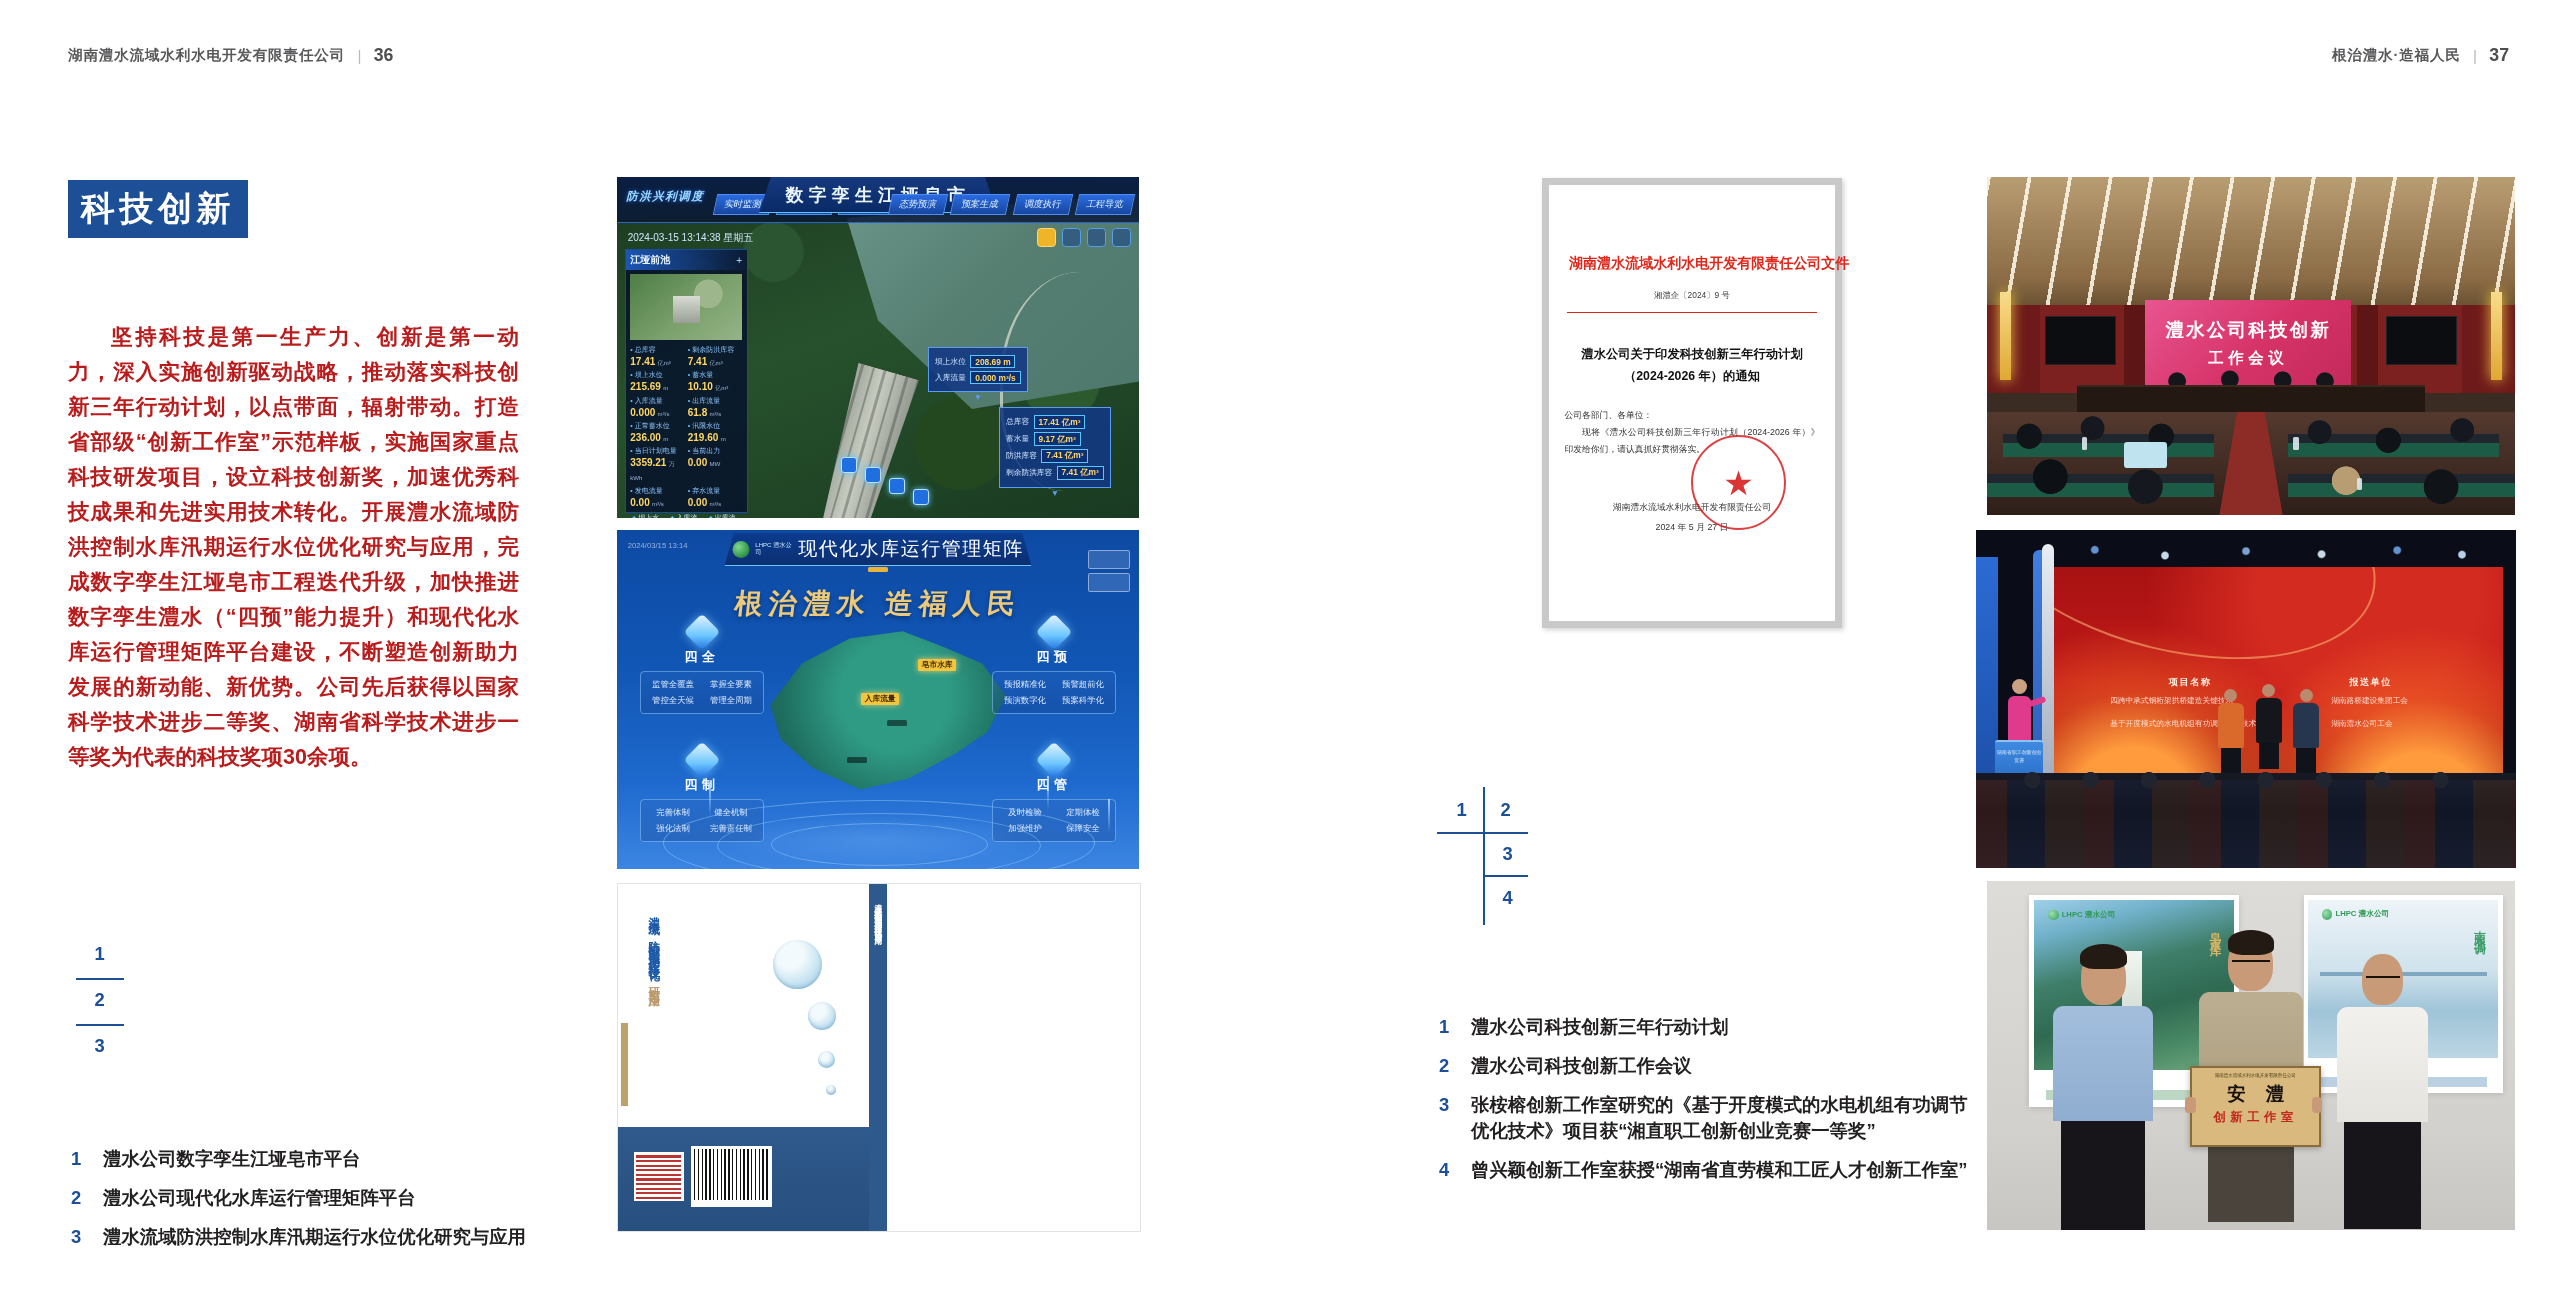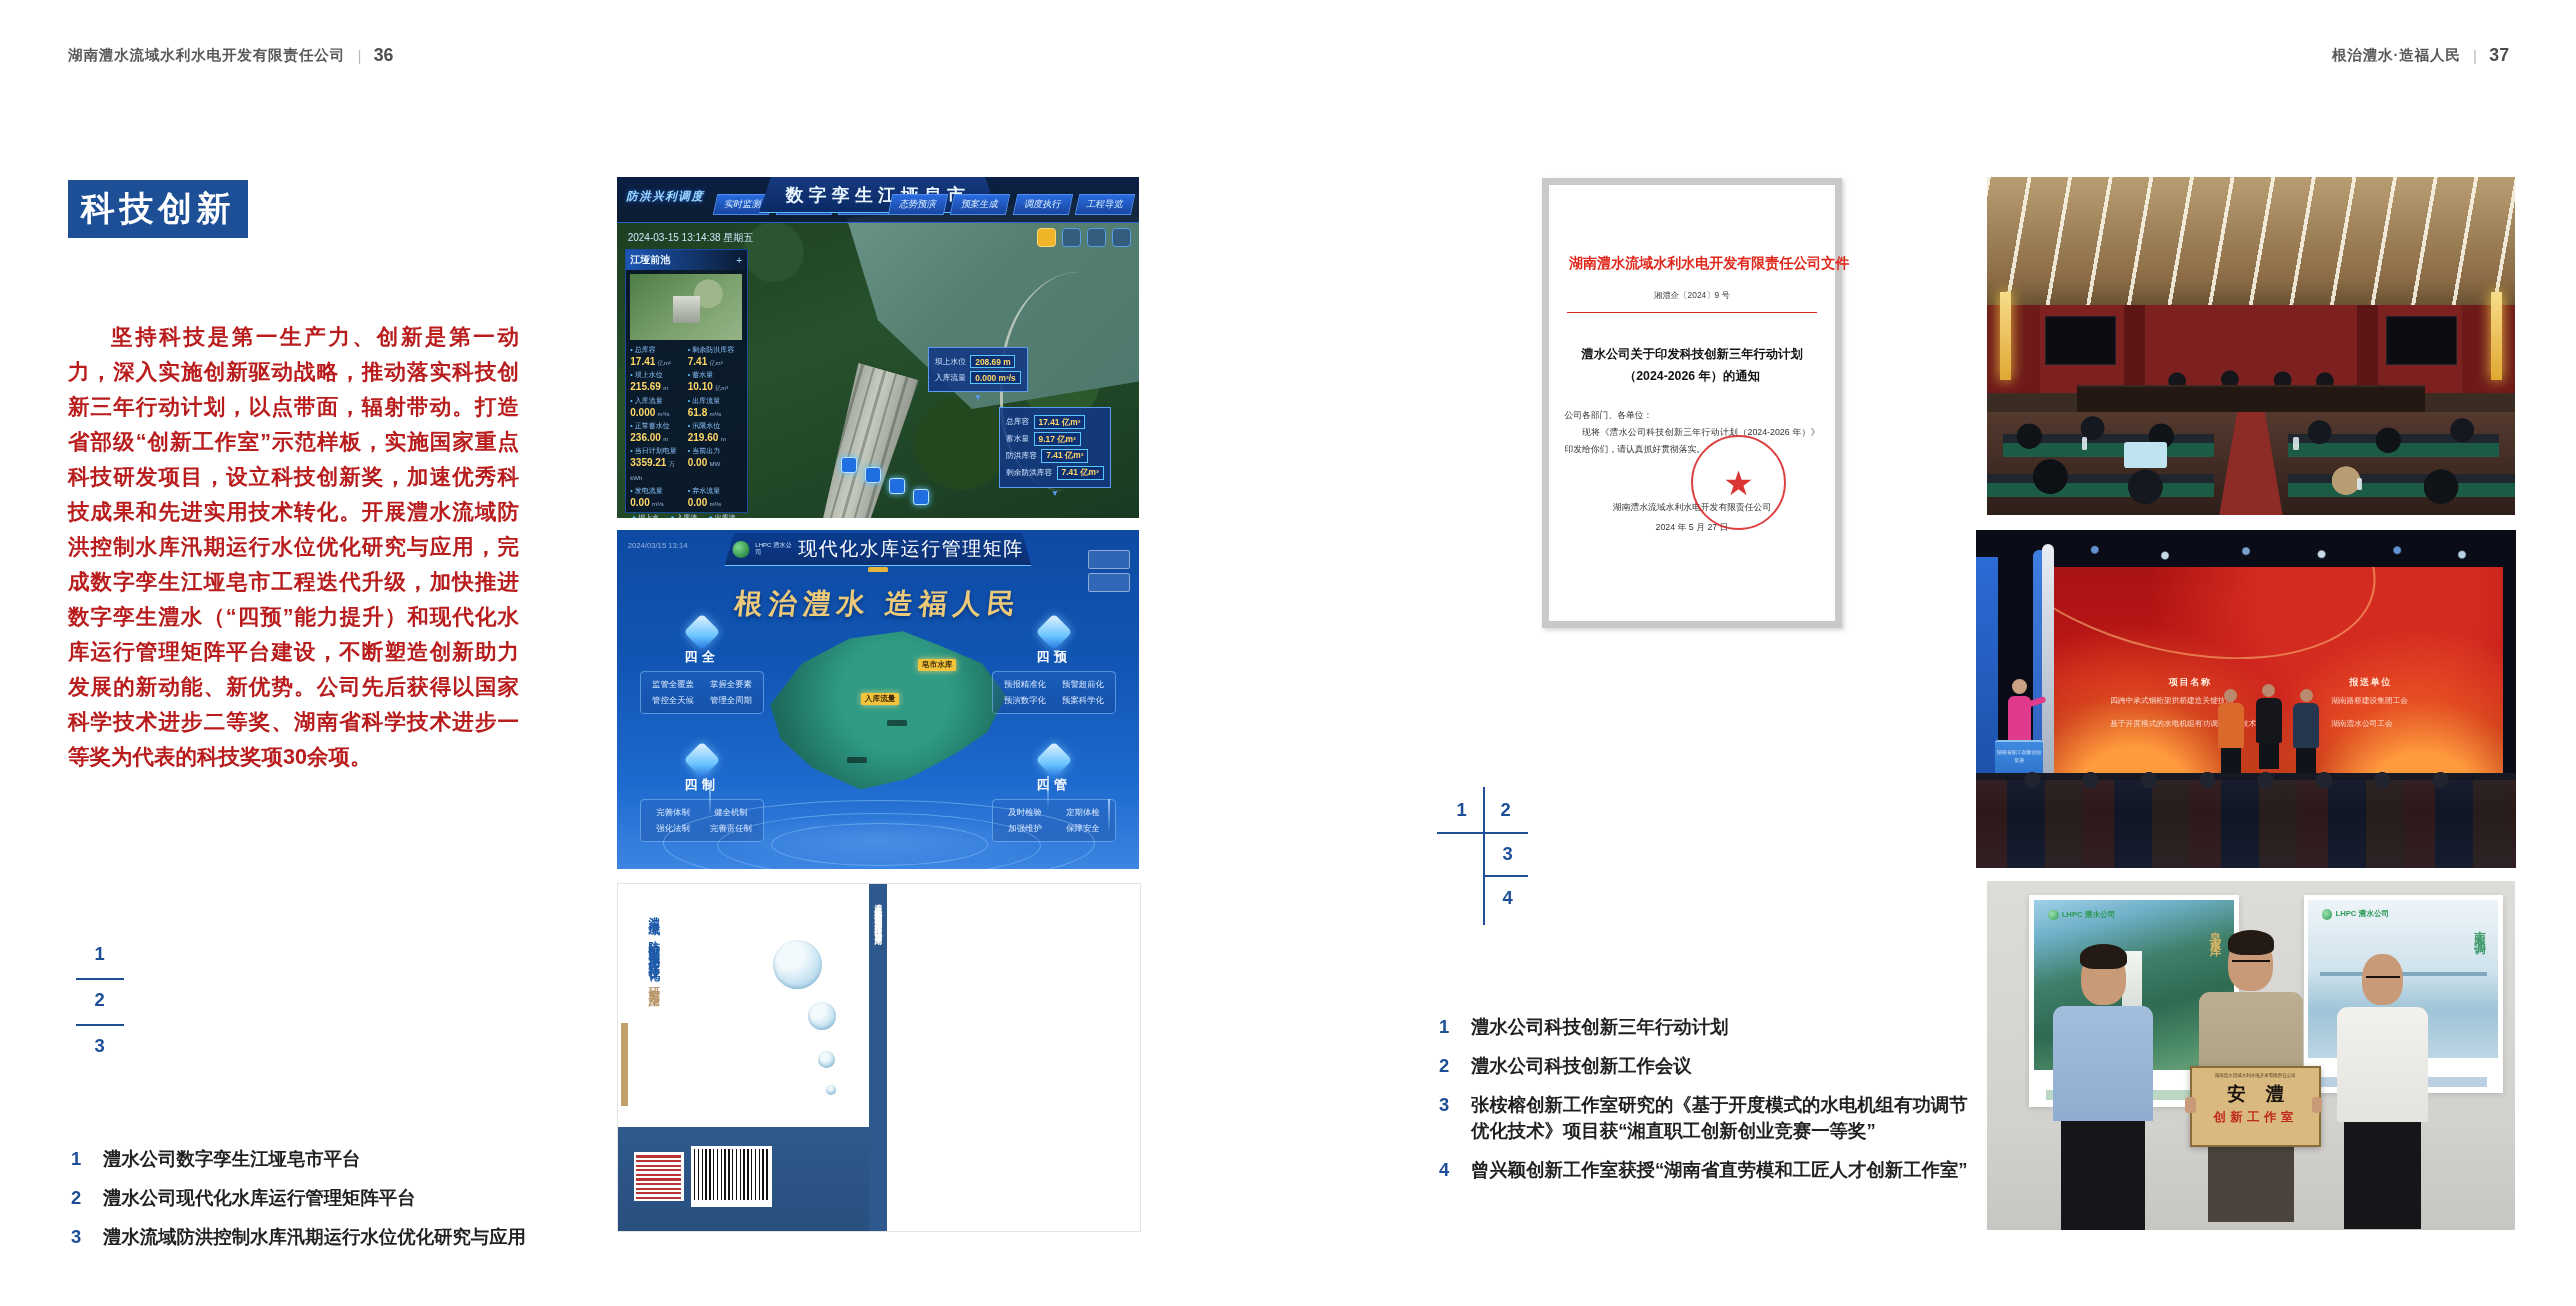--- a/index.html
+++ b/index.html
@@ -605,20 +605,24 @@
       </div>
     </div>
 
     <div class="photo f4" style="left:1987px;top:177px;width:528px;height:338px;">
       <div class="f4-ceil"></div>
       <div class="f4-wall"></div>
       <div class="f4-lampL"></div>
       <div class="f4-lampR"></div>
       <div class="f4-tv" style="left:11%;"></div>
       <div class="f4-tv" style="right:11%;"></div>
+      <div class="f4-screen">
+        <div class="f4-s1">澧水公司科技创新</div>
+        <div class="f4-s2">工作会议</div>
+      </div>
       <div class="f4-heads"></div>
       <div class="f4-dais"></div>
       <div class="f4-floor"></div>
       <div class="f4-carpet"></div>
       <div class="f4-row" style="left:3%;width:40%;top:76%;"></div>
       <div class="f4-row" style="right:3%;width:40%;top:76%;"></div>
       <div class="f4-row" style="left:0;width:43%;top:88%;"></div>
       <div class="f4-row" style="right:0;width:43%;top:88%;"></div>
       <div class="f4-aud"></div>
       <div class="f4-bottle" style="left:18%;top:77%;"></div>

